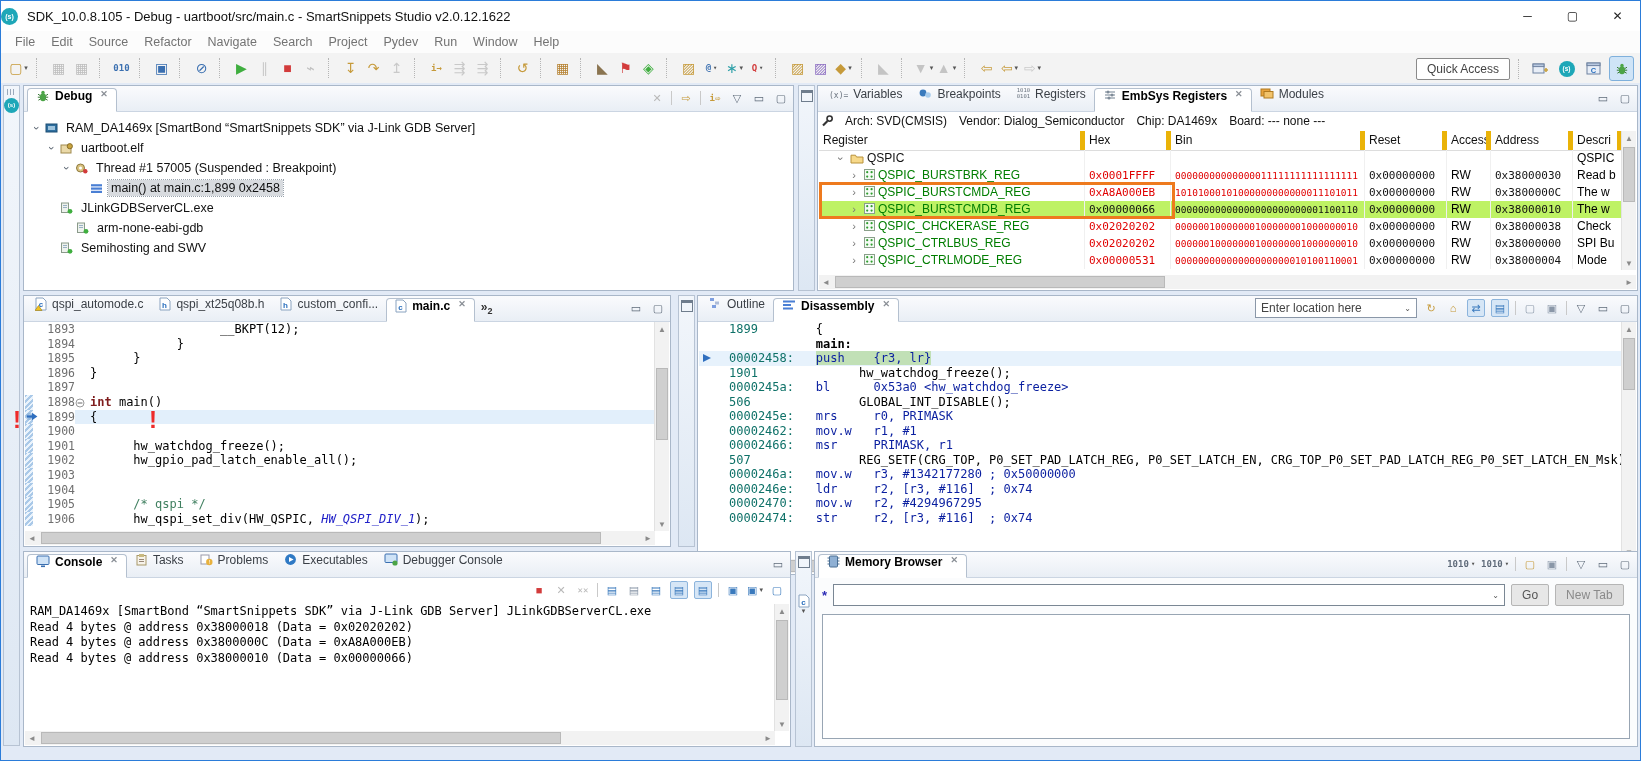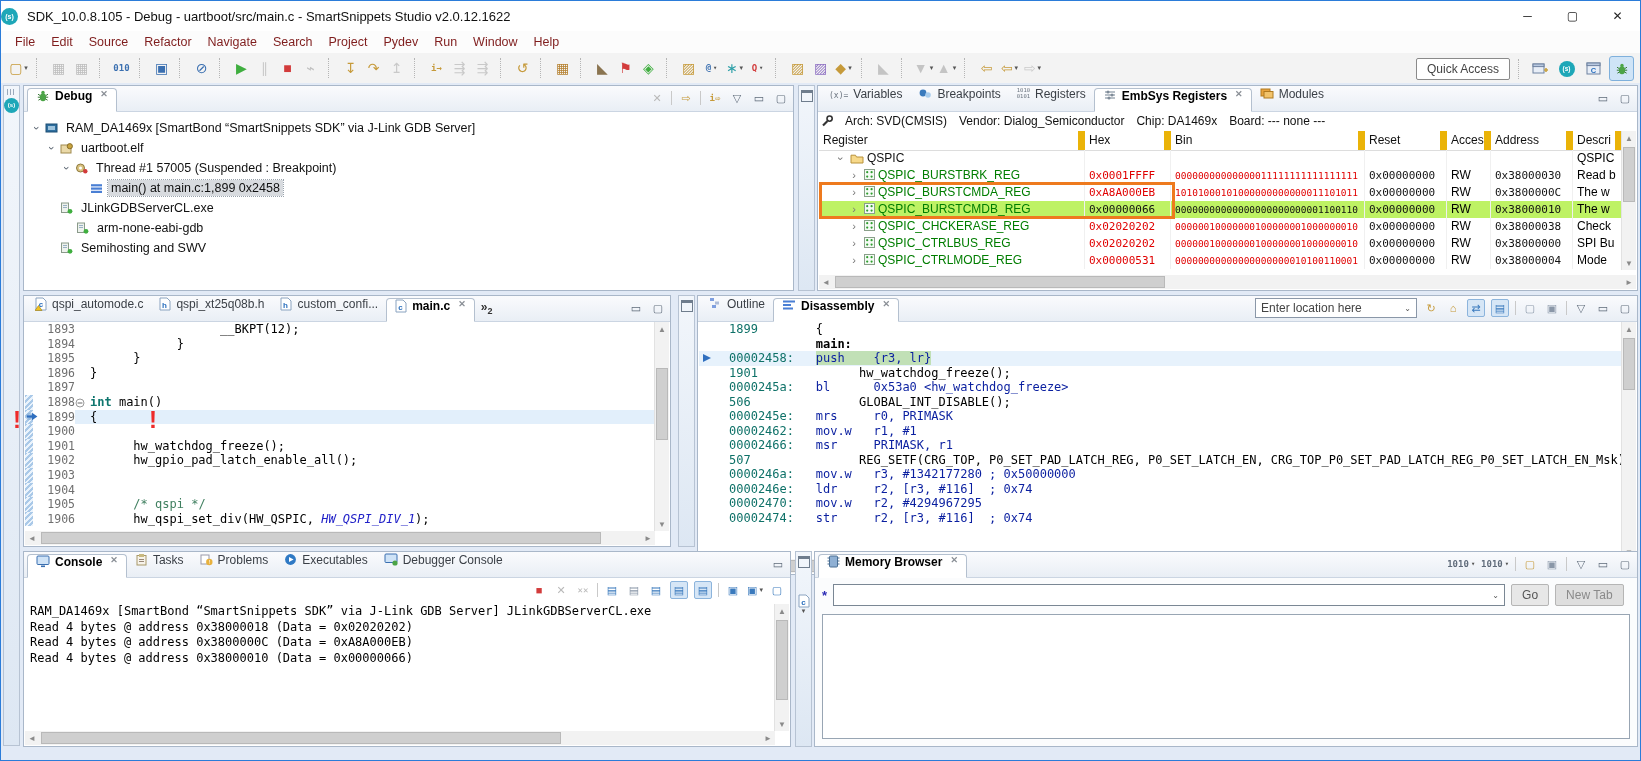--- a/index.html
+++ b/index.html
@@ -5,21 +5,21 @@
   html,body{margin:0;padding:0;background:#fff;}
   #app{position:relative;width:1641px;height:761px;border:1px solid #2b7cd9;box-sizing:border-box;
        background:#fff;font-family:"Liberation Sans",sans-serif;overflow:hidden;-webkit-font-smoothing:antialiased;}
   
   #titlebar{position:absolute;left:0;top:0;right:0;height:30px;background:#fff;display:flex;align-items:center;}
   .applogo{width:17px;height:17px;border-radius:50%;background:#1ea7b8;color:#fff;font:bold 7px/17px "Liberation Sans",sans-serif;text-align:center;flex:0 0 auto;}
   #title{margin-left:9px;font-size:13px;color:#111;white-space:nowrap;}
   #wincontrols{position:absolute;right:0;top:0;display:flex;}
   .winbtn{width:45px;height:29px;display:flex;align-items:center;justify-content:center;font-size:12px;color:#222;}
   #menubar{position:absolute;left:0;top:30px;right:0;height:22px;background:#fcfcfc;display:flex;align-items:center;padding-left:6px;}
-  .menuitem{padding:0 8px;font-size:12.5px;color:#7f1d1d;}
+  .menuitem{padding:0 8px;font-size:12.5px;color:#737373;}
   #toolbar{position:absolute;left:0;top:52px;right:0;height:30px;background:#f3f3f3;border-bottom:1px solid #d9dde3;display:flex;align-items:center;padding-left:6px;}
   .tbico{height:24px;min-width:21px;display:inline-flex;align-items:center;justify-content:center;font-size:14px;margin:0 1px;white-space:nowrap;}
   .tbico.txt{font-size:9px;font-weight:bold;font-family:"DejaVu Sans Mono",monospace;}
   .ddc{font-size:7px;color:#555;margin-left:2px;}
   .tbsep{width:8px;height:20px;border-left:1px dotted #b5b5b5;margin:0 2px 0 6px;}
   #tb-right{position:absolute;right:6px;top:3px;display:flex;align-items:center;gap:8px;}
   #quickaccess{border:1px solid #8a8a8a;border-radius:2px;background:#fff;padding:3px 10px;font-size:12px;color:#444;}
   .perspico{width:23px;height:23px;display:inline-flex;align-items:center;justify-content:center;border-radius:3px;}
   .perspico.active{background:#cfe4f7;border:1px solid #7fb0dc;}
   #tb-right .sep2{width:1px;height:20px;border-left:1px dotted #b5b5b5;}
@@ -47,21 +47,21 @@
   #debug-tree{position:absolute;left:1px;right:1px;top:32px;bottom:1px;font-size:12.5px;color:#111;overflow:hidden;}
   .trow{height:20px;display:flex;align-items:center;white-space:nowrap;}
   .texp{width:13px;text-align:center;color:#5a6470;font-size:11px;display:inline-block;}
   .texp.down{transform:rotate(90deg);}
   .ticon{display:inline-flex;width:16px;justify-content:center;}
   .tlabel2{margin-left:4px;padding:1px 3px;}
   .trow.sel .tlabel2{background:#d8dbdf;outline:1px dotted #99a3ad;}
   
   #regs-info{position:absolute;left:1px;top:26px;height:18px;right:1px;background:#fff;display:flex;align-items:center;gap:12px;padding-left:2px;font-size:12px;color:#111;}
   #regs-head{position:absolute;left:1px;top:45px;height:19px;right:15px;display:flex;font-size:12px;color:#111;background:#fff;border-bottom:1px solid #ddd;}
-  .rh{box-sizing:border-box;padding:2px 4px;border-right:7px solid #eab308;white-space:nowrap;overflow:hidden;}
+  .rh{box-sizing:border-box;padding:2px 4px;border-right:5px solid #eab308;white-space:nowrap;overflow:hidden;}
   .cw-reg{width:266px;}.cw-hex{width:86px;}.cw-bin{width:194px;}.cw-reset{width:82px;}.cw-acc{width:44px;}.cw-addr{width:82px;}.cw-desc{flex:1;}
   #regs-rows{position:absolute;left:1px;top:64px;right:15px;height:120px;font-size:12px;overflow:hidden;}
   .rrow{height:17px;display:flex;align-items:center;}
   .rrow.sel{background:#bef264;}
   .rcell{box-sizing:border-box;padding:0 4px;white-space:nowrap;overflow:hidden;border-right:1px solid #f0f0f0;height:17px;line-height:17px;}
   .rname{color:#007d00;}
   .rgroup{color:#111;}
   .val{font:11px/17px "DejaVu Sans Mono",monospace;color:#111;}
   .val.chg{color:#e00000;}
   .binv{font:9.5px/17px "DejaVu Sans Mono",monospace;letter-spacing:0;}
@@ -69,21 +69,21 @@
   #orangebox{position:absolute;left:1px;top:96px;width:356px;height:37px;border:3px solid #ee7a1e;box-sizing:border-box;pointer-events:none;}
   
   #editor-body{position:absolute;left:1px;top:26px;right:15px;bottom:15px;overflow:hidden;}
   .eline{height:14.6px;display:flex;align-items:center;font:12px/14.6px "DejaVu Sans Mono",monospace;white-space:pre;position:relative;color:#000;}
   .eline.hatch::before{content:"";position:absolute;left:0;top:0;bottom:0;width:8px;background:repeating-linear-gradient(135deg,#aac9e8 0 2px,#eaf3fc 2px 4px);}
   .eline.cur{background:linear-gradient(90deg,rgba(0,0,0,0) 0 50px,#e2effb 50px);}
   .bpcol{width:16px;height:100%;position:relative;flex:0 0 auto;}
   .lnum{width:34px;text-align:right;color:#6f6f6f;font-size:11.5px;flex:0 0 auto;}
   .foldcol{width:15px;color:#8a8a8a;font-size:10px;text-align:center;flex:0 0 auto;}
   .ecode{flex:1;}
-  .kw{color:#0f766e;font-weight:bold;}
+  .kw{color:#7f1d1d;font-weight:bold;}
   .cmt{color:#3f7f5f;}
   .mac{color:#2121c8;font-style:italic;}
   .bang{position:absolute;font:bold 24px/26px "Liberation Sans",sans-serif;color:#ee2b2b;z-index:40;}
   
   #disasm-body{position:absolute;left:1px;top:26px;right:15px;bottom:15px;overflow:hidden;font:12px/14.5px "DejaVu Sans Mono",monospace;white-space:pre;}
   .dline{height:14.5px;position:relative;padding-left:30px;color:#000;}
   .dlabel{color:#0e7168;}
   .dasm{color:#0a1fa0;}
   .dsrc{color:#000;}
   .dmain{font-weight:bold;color:#000;}

